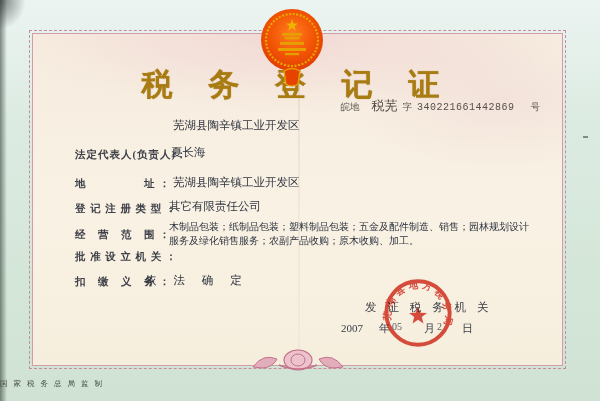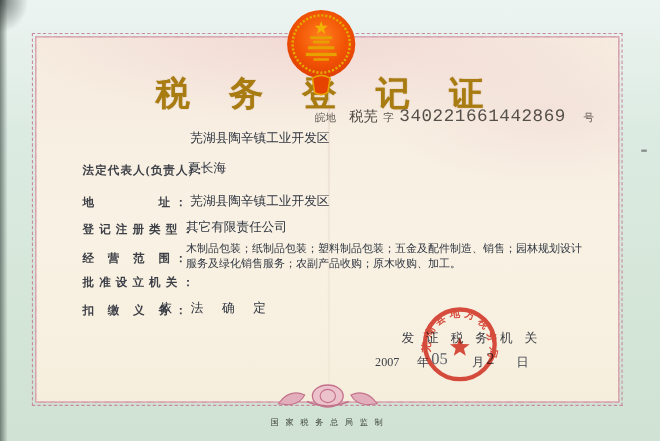--- a/index.html
+++ b/index.html
@@ -33,40 +33,40 @@
 
   .title{position:absolute;left:0;top:30px;width:100%;text-align:center;
     font-size:31px;font-weight:bold;color:#a97c12;letter-spacing:14px;
     text-shadow:0 0 1px rgba(150,105,10,.8);white-space:nowrap;}
 
   .serial{position:absolute;right:22px;top:63px;display:flex;align-items:baseline;
     color:#5c564f;font-size:9.5px;white-space:nowrap;}
   .serial .g1{margin-right:12px;}
   .serial .g2{margin-right:5px;font-size:13px;color:#4c463f;}
   .serial .g3{margin-right:5px;}
-  .serial .num{font-family:"Liberation Mono",monospace;font-size:16px;letter-spacing:.5px;margin-right:16px;color:#55504a;}
+  .serial .num{font-family:"Liberation Mono",monospace;font-size:10px;letter-spacing:.5px;margin-right:16px;color:#55504a;}
 
   .frow{position:absolute;left:42px;white-space:nowrap;}
   .flabel{display:inline-block;font-size:10.5px;font-weight:bold;color:#3e4048;letter-spacing:1px;vertical-align:top;}
   .fvalue{position:absolute;font-size:11.5px;color:#2f3540;}
   .scopeval{position:absolute;left:136px;top:186px;width:362px;font-size:10px;line-height:14px;color:#2f3540;white-space:normal;}
 
   .issuer{position:absolute;left:332px;top:266px;font-size:11.5px;font-weight:normal;color:#3e4048;letter-spacing:4px;white-space:nowrap;}
   .dateline{position:absolute;left:308px;top:287px;font-size:11px;color:#3a3e48;white-space:nowrap;}
   .dateline .dygap{margin-right:14px;}
   .dateline .unit{margin:0 2px;}
-  .dateline .hand{font-size:15px;color:#5a5e6a;position:relative;top:-2px;}
+  .dateline .hand{font-size:10px;color:#5a5e6a;position:relative;top:-2px;}
   .dateline .sp1{display:inline-block;width:20px;}
   .dateline .sp2{display:inline-block;width:18px;}
 
   .seal{position:absolute;left:344px;top:243px;width:82px;height:72px;opacity:.88;mix-blend-mode:multiply;z-index:6;}
 
   .ornament{position:absolute;left:249px;top:347px;width:98px;height:26px;z-index:4;}
 
-  .footer{position:absolute;left:0;top:379px;width:100%;text-align:center;
+  .footer{position:absolute;left:0;top:379px;width:100%;text-align:left;
     font-size:7.5px;color:#3f443e;letter-spacing:6px;white-space:nowrap;}
 
   .speck{position:absolute;left:583px;top:136px;width:5px;height:2px;background:#4a4a4a;opacity:.6;}
 </style>
 </head>
 <body>
 
 <div class="photo">
 
   <div class="edge-left"></div>

